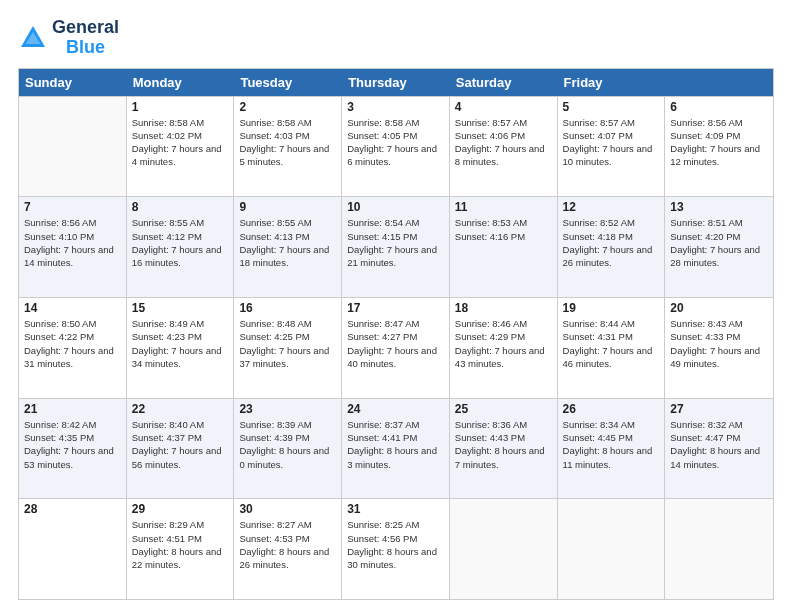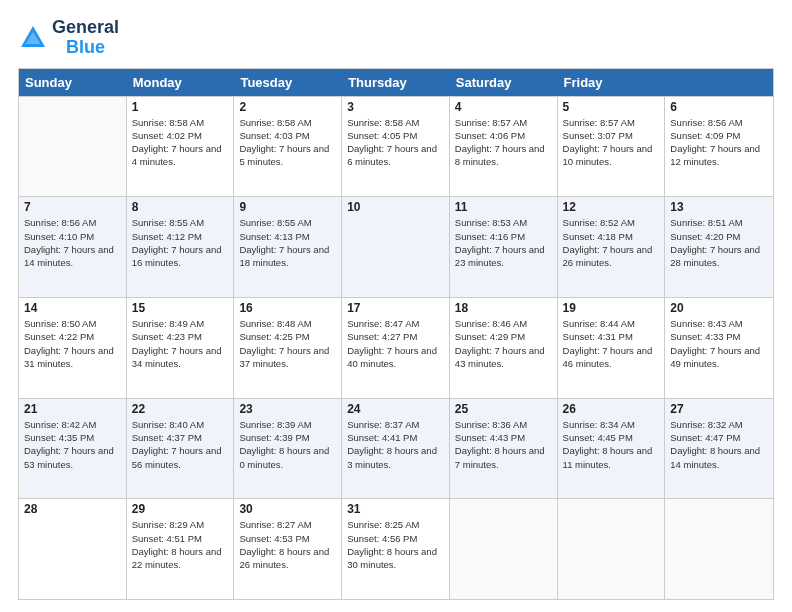--- a/index.html
+++ b/index.html
@@ -161,21 +161,21 @@
           <div class="cal-cell">
             <span class="day-num">3</span>
             <div class="day-info"><span>Sunrise: 8:58 AM</span><br><span>Sunset: 4:05 PM</span><br><span>Daylight: 7 hours and 6 minutes.</span></div>
           </div>
           <div class="cal-cell">
             <span class="day-num">4</span>
             <div class="day-info"><span>Sunrise: 8:57 AM</span><br><span>Sunset: 4:06 PM</span><br><span>Daylight: 7 hours and 8 minutes.</span></div>
           </div>
           <div class="cal-cell">
             <span class="day-num">5</span>
-            <div class="day-info"><span>Sunrise: 8:57 AM</span><br><span>Sunset: 3:07 PM</span><br><span>Daylight: 7 hours and 10 minutes.</span></div>
+            <div class="day-info"><span>Sunrise: 8:57 AM</span><br><span>Sunset: 4:07 PM</span><br><span>Daylight: 7 hours and 10 minutes.</span></div>
           </div>
           <div class="cal-cell">
             <span class="day-num">6</span>
             <div class="day-info"><span>Sunrise: 8:56 AM</span><br><span>Sunset: 4:09 PM</span><br><span>Daylight: 7 hours and 12 minutes.</span></div>
           </div>
         </div>
         <div class="cal-row">
           <div class="cal-cell">
             <span class="day-num">7</span>
             <div class="day-info"><span>Sunrise: 8:56 AM</span><br><span>Sunset: 4:10 PM</span><br><span>Daylight: 7 hours and 14 minutes.</span></div>
@@ -183,24 +183,25 @@
           <div class="cal-cell">
             <span class="day-num">8</span>
             <div class="day-info"><span>Sunrise: 8:55 AM</span><br><span>Sunset: 4:12 PM</span><br><span>Daylight: 7 hours and 16 minutes.</span></div>
           </div>
           <div class="cal-cell">
             <span class="day-num">9</span>
             <div class="day-info"><span>Sunrise: 8:55 AM</span><br><span>Sunset: 4:13 PM</span><br><span>Daylight: 7 hours and 18 minutes.</span></div>
           </div>
           <div class="cal-cell">
             <span class="day-num">10</span>
+            <div class="day-info"><span>Sunrise: 8:54 AM</span><br><span>Sunset: 4:15 PM</span><br><span>Daylight: 7 hours and 21 minutes.</span></div>
           </div>
           <div class="cal-cell">
             <span class="day-num">11</span>
-            <div class="day-info"><span>Sunrise: 8:53 AM</span><br><span>Sunset: 4:16 PM</span><br><span>Daylight: 7 hours and 23 minutes.</span></div>
+            <div class="day-info"><span>Sunrise: 8:53 AM</span><br><span>Sunset: 4:16 PM</span><br></div>
           </div>
           <div class="cal-cell">
             <span class="day-num">12</span>
             <div class="day-info"><span>Sunrise: 8:52 AM</span><br><span>Sunset: 4:18 PM</span><br><span>Daylight: 7 hours and 26 minutes.</span></div>
           </div>
           <div class="cal-cell">
             <span class="day-num">13</span>
             <div class="day-info"><span>Sunrise: 8:51 AM</span><br><span>Sunset: 4:20 PM</span><br><span>Daylight: 7 hours and 28 minutes.</span></div>
           </div>
         </div>

